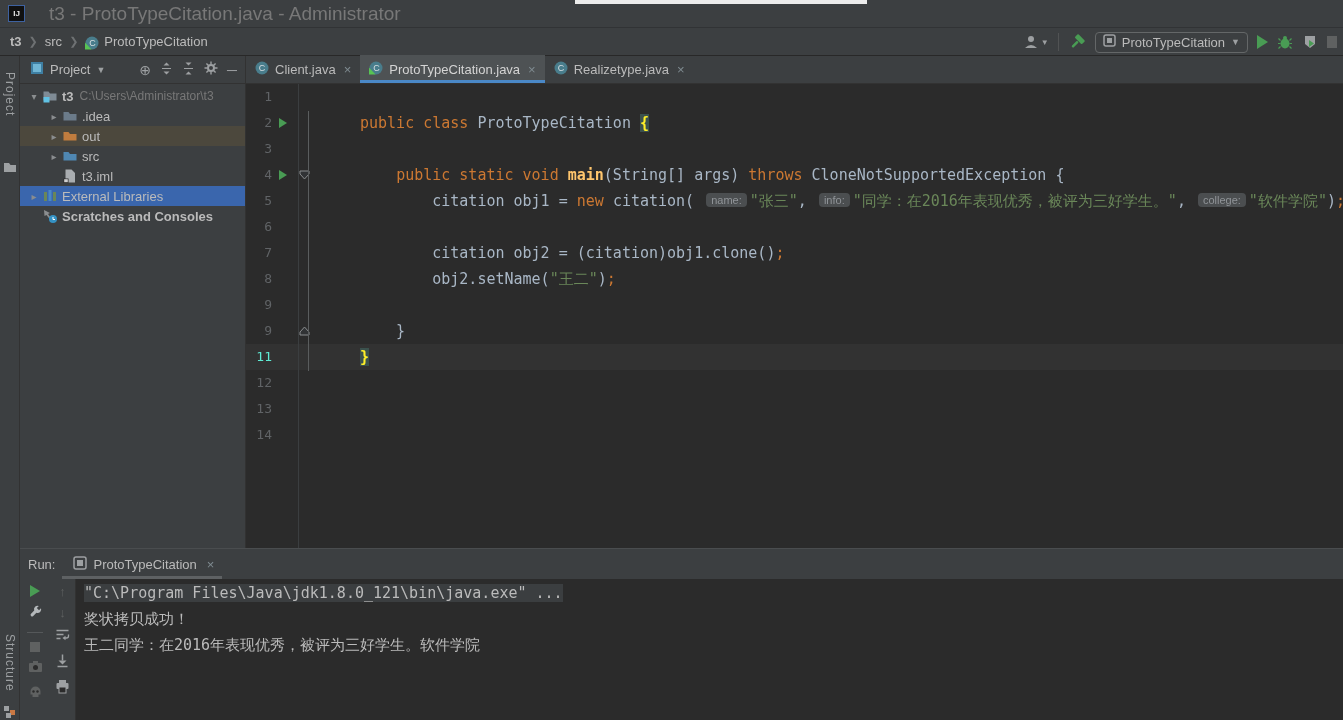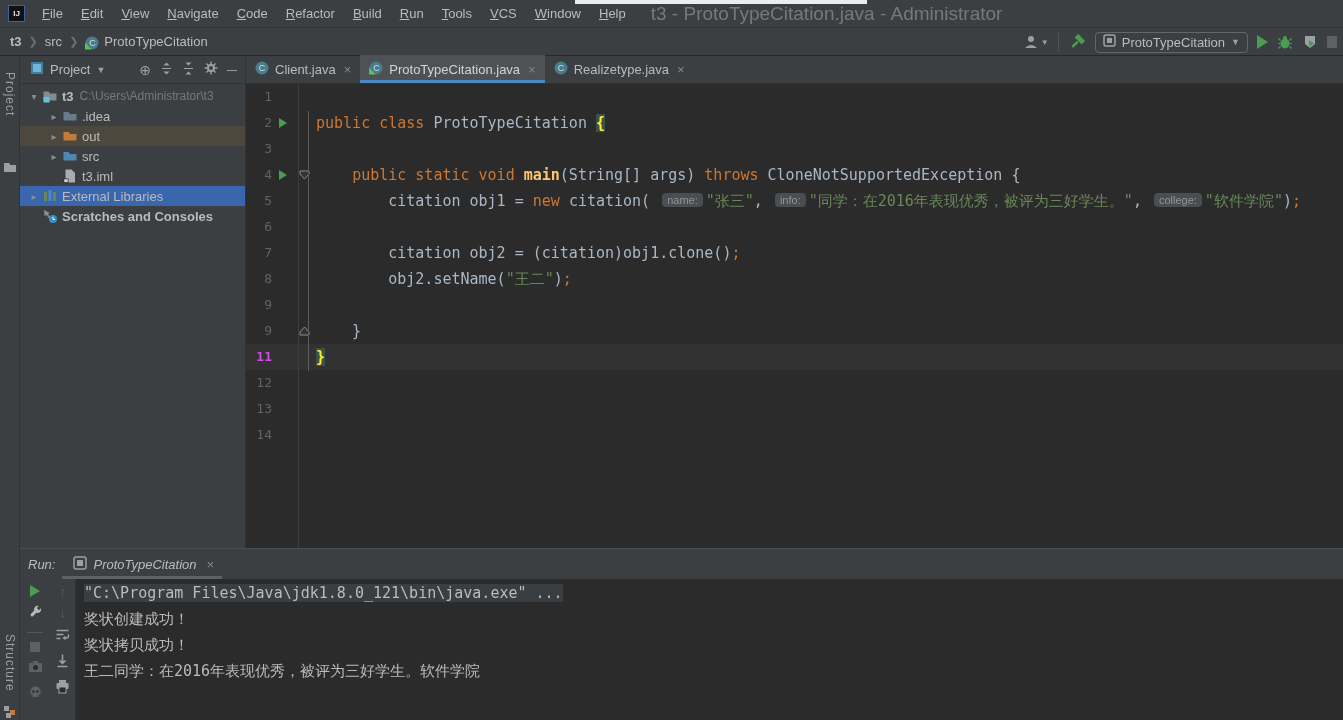--- a/index.html
+++ b/index.html
@@ -63,36 +63,36 @@
   .etab .x { color:#7f8b91; font-size:13px; margin-left:2px; }
 
   
   .editor { position:absolute; left:246px; top:84px; width:1097px; height:464px; background:#2b2b2b;
             font-family:"DejaVu Sans Mono", monospace; font-size:15px; }
   .gutline { position:absolute; left:52px; top:0; width:1px; height:464px; background:#3b3e40; }
   .scopeline { position:absolute; left:62px; top:27px; width:1px; height:260px; background:#5a5d5e; }
   .cl { height:26px; line-height:26px; display:flex; position:relative; }
   .cl.current { background:#323232; }
   .cl .ln { width:26px; text-align:right; color:#606366; font-size:13px; flex:none; }
-  .cl.current .ln { color:#d946ef;font-weight:bold; }
+  .cl.current .ln { color:#5eead4; }
   .cl .grun { width:22px; flex:none; display:flex; align-items:center; justify-content:center; }
   .cl .gfold { width:20px; flex:none; display:flex; align-items:center; justify-content:center; }
-  .cl .code { white-space:pre; padding-left:2px; }
+  .cl .code { white-space:pre; padding-left:2px;margin-left:44px; }
   .tk-kw { color:#cc7832; }
   .tk-pl { color:#a9b7c6; }
   .tk-str { color:#6a8759; }
   .tk-fn { color:#ffc66d; font-weight:bold; }
   .tk-sc { color:#cc7832; }
   .tk-bh { color:#ffef28; background:#3b514d; font-weight:bold; }
   .tk-hint { background:#4b4e50; color:#909498; font-size:11px; border-radius:4px; padding:1px 5px;
              margin:0 3px; font-family:"Liberation Sans",sans-serif; position:relative; top:-2px; }
 
   
   .runp { position:absolute; left:20px; top:548px; width:1323px; height:172px; background:#2b2b2b; border-top:1px solid #4a4d4f; }
-  .run-tabbar { height:30px; background:#3c3f41; display:flex; align-items:center; position:relative;font-style:italic; }
+  .run-tabbar { height:30px; background:#3c3f41; display:flex; align-items:center; position:relative; }
   .run-label { color:#bbbbbb; font-size:13px; margin-left:8px; }
   .run-tab { display:flex; align-items:center; gap:6px; margin-left:18px; color:#bbbbbb; font-size:13px; }
   .run-tab .x { color:#7f8b91; margin-left:4px; }
   .run-underline { position:absolute; left:42px; bottom:0; width:160px; height:3px; background:#5e6163; }
   .run-body { display:flex; height:142px; }
   .rcol1 { width:30px; background:#3c3f41; display:flex; flex-direction:column; align-items:center; padding-top:6px; gap:7px; }
   .rcol2 { width:26px; background:#3c3f41; display:flex; flex-direction:column; align-items:center; padding-top:6px; gap:7px; border-right:1px solid #323232; }
   .rsep { width:16px; height:1px; background:#55585a; margin:2px 0; }
   .rplay { width:0; height:0; border-left:10px solid #499c54; border-top:6px solid transparent; border-bottom:6px solid transparent; }
   .stop-sq { width:10px; height:10px; background:#5f6161; }
@@ -101,34 +101,20 @@
   .conline { height:26px; line-height:26px; white-space:pre; }
   .conline .hl { background:#3b3e40; }
 </style>
 </head>
 <body>
 
 <div class="screen">
 
   <div class="menubar">
     <div class="logo">IJ</div>
-    <div style="display:flex;">
-        <span class="menu-item">File</span>
-        <span class="menu-item">Edit</span>
-        <span class="menu-item">View</span>
-        <span class="menu-item">Navigate</span>
-        <span class="menu-item">Code</span>
-        <span class="menu-item">Refactor</span>
-        <span class="menu-item">Build</span>
-        <span class="menu-item">Run</span>
-        <span class="menu-item">Tools</span>
-        <span class="menu-item">VCS</span>
-        <span class="menu-item">Window</span>
-        <span class="menu-item">Help</span>
-      </div>
     <span class="win-title">t3 - ProtoTypeCitation.java - Administrator</span>
   </div>
   <div class="white-strip"></div>
 
   <div class="navbar">
     <div class="bc">
       <span class="bc-root">t3</span>
       <span class="bc-sep">❯</span>
       <span>src</span>
       <span class="bc-sep">❯</span>
@@ -480,20 +466,19 @@
               <path d="M2.5 13.5 h10" stroke="#9da0a2" stroke-width="1.5"></path>
             </svg></span>
         <span><svg width="15" height="15">
               <rect x="4" y="1" width="7" height="3" fill="#9da0a2"></rect>
               <rect x="1.5" y="4" width="12" height="6" rx="1" fill="#9da0a2"></rect>
               <rect x="4" y="8" width="7" height="6" fill="#2b2b2b" stroke="#9da0a2"></rect>
             </svg></span>
       </div>
       <div class="console">
           <div class="conline"><span class="hl">"C:\Program Files\Java\jdk1.8.0_121\bin\java.exe" ...</span></div>
-          <div class="conline"><span>奖状创建成功！</span></div>
           <div class="conline"><span>奖状拷贝成功！</span></div>
           <div class="conline"><span>王二同学：在2016年表现优秀，被评为三好学生。软件学院</span></div>
         </div>
     </div>
   </div>
 
 </div>
 
 </body></html>

